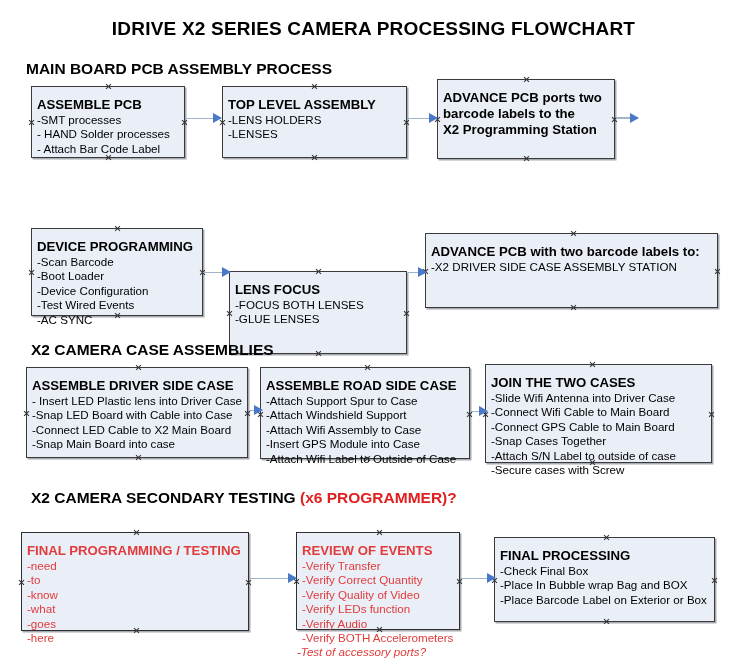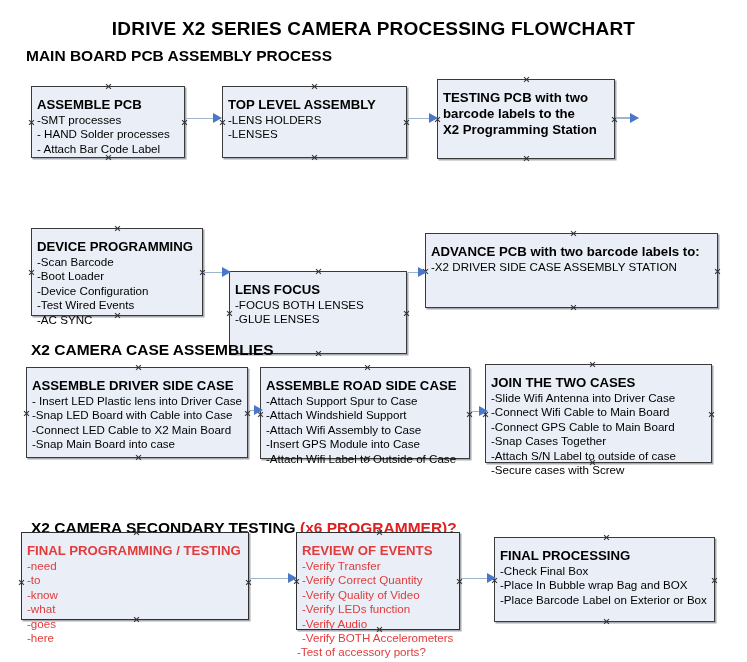--- a/index.html
+++ b/index.html
@@ -70,21 +70,21 @@
   }
   .plainline { position:absolute; height:1.6px; background:#9fb4cc; }
 </style>
 </head>
 <body>
 
 <div id="canvas">
 
   <div class="doc-title">IDRIVE X2  SERIES CAMERA PROCESSING FLOWCHART</div>
 
-  <div class="section-title" style="left:26px; top:47px;">MAIN BOARD PCB ASSEMBLY PROCESS</div>
+  <div class="section-title" style="left:26px; top:60px;">MAIN BOARD PCB ASSEMBLY PROCESS</div>
 
   <div class="node" style="left:31px; top:86px; width:154px; height:72px;">
     <div class="hd">ASSEMBLE PCB</div>
     <div class="ln">-SMT processes</div>
     <div class="ln">- HAND Solder processes</div>
     <div class="ln">- Attach Bar Code Label</div>
     <span class="hx" style="left:73px; top:-4px;"></span>
     <span class="hx" style="left:73px; bottom:-4px;"></span>
     <span class="hx" style="left:-4px; top:32px;"></span>
     <span class="hx" style="right:-4px; top:32px;"></span>
@@ -94,21 +94,21 @@
     <div class="hd">TOP LEVEL ASSEMBLY</div>
     <div class="ln">-LENS HOLDERS</div>
     <div class="ln">-LENSES</div>
     <span class="hx" style="left:88px; top:-4px;"></span>
     <span class="hx" style="left:88px; bottom:-4px;"></span>
     <span class="hx" style="left:-4px; top:32px;"></span>
     <span class="hx" style="right:-4px; top:32px;"></span>
   </div>
 
   <div class="node" style="left:437px; top:79px; width:178px; height:80px;">
-    <div class="hd">TESTING PCB with two</div>
+    <div class="hd">ADVANCE PCB ports two</div>
     <div class="hd">barcode labels to the</div>
     <div class="hd"> X2 Programming Station</div>
     <span class="hx" style="left:85px; top:-4px;"></span>
     <span class="hx" style="left:85px; bottom:-4px;"></span>
     <span class="hx" style="left:-4px; top:36px;"></span>
     <span class="hx" style="right:-4px; top:36px;"></span>
   </div>
 
   <div class="arrow" style="left:186px; top:113px; width:35px;">
     <div class="shaft"></div>
@@ -209,25 +209,25 @@
 
   <div class="arrow" style="left:249px; top:405px; width:13px;">
     <div class="shaft"></div>
       <div class="head"></div>
   </div>
   <div class="arrow" style="left:471px; top:406px; width:16px;">
     <div class="shaft"></div>
       <div class="head"></div>
   </div>
 
-  <div class="section-title" style="left:31px; top:489px;margin-top:30px;">
+  <div class="section-title" style="left:31px; top:489px;">
     <span>X2 CAMERA SECONDARY TESTING </span><span class="sub-red">(x6 PROGRAMMER)?</span>
   </div>
 
-  <div class="node red" style="left:21px; top:532px; width:228px; height:88px;">
+  <div class="node red" style="left:21px; top:532px; width:228px; height:99px;">
     <div class="hd">FINAL PROGRAMMING / TESTING</div>
     <div class="ln">-need</div>
     <div class="ln">-to</div>
     <div class="ln">-know</div>
     <div class="ln">-what</div>
     <div class="ln">-goes</div>
     <div class="ln">-here</div>
     <span class="hx" style="left:111px; top:-4px;"></span>
     <span class="hx" style="left:111px; bottom:-4px;"></span>
     <span class="hx" style="left:-4px; top:46px;"></span>
@@ -235,21 +235,21 @@
   </div>
 
   <div class="node red" style="left:296px; top:532px; width:164px; height:98px;">
     <div class="hd">REVIEW OF EVENTS</div>
     <div class="ln">-Verify Transfer</div>
     <div class="ln">-Verify Correct Quantity</div>
     <div class="ln">-Verify Quality of Video</div>
     <div class="ln">-Verify LEDs function</div>
     <div class="ln">-Verify Audio</div>
     <div class="ln">-Verify BOTH Accelerometers</div>
-    <div class="ln overflow" style="margin-left:-5px;">-Test of accessory ports?</div>
+    <div class="ln overflow" style="margin-left:-5px;font-style:italic;">-Test of accessory ports?</div>
     <span class="hx" style="left:79px; top:-4px;"></span>
     <span class="hx" style="left:79px; bottom:-4px;"></span>
     <span class="hx" style="left:-4px; top:45px;"></span>
     <span class="hx" style="right:-4px; top:45px;"></span>
   </div>
 
   <div class="node" style="left:494px; top:537px; width:221px; height:85px;">
     <div class="hd">FINAL PROCESSING</div>
     <div class="ln">-Check Final Box</div>
     <div class="ln">-Place In Bubble wrap Bag and BOX</div>

